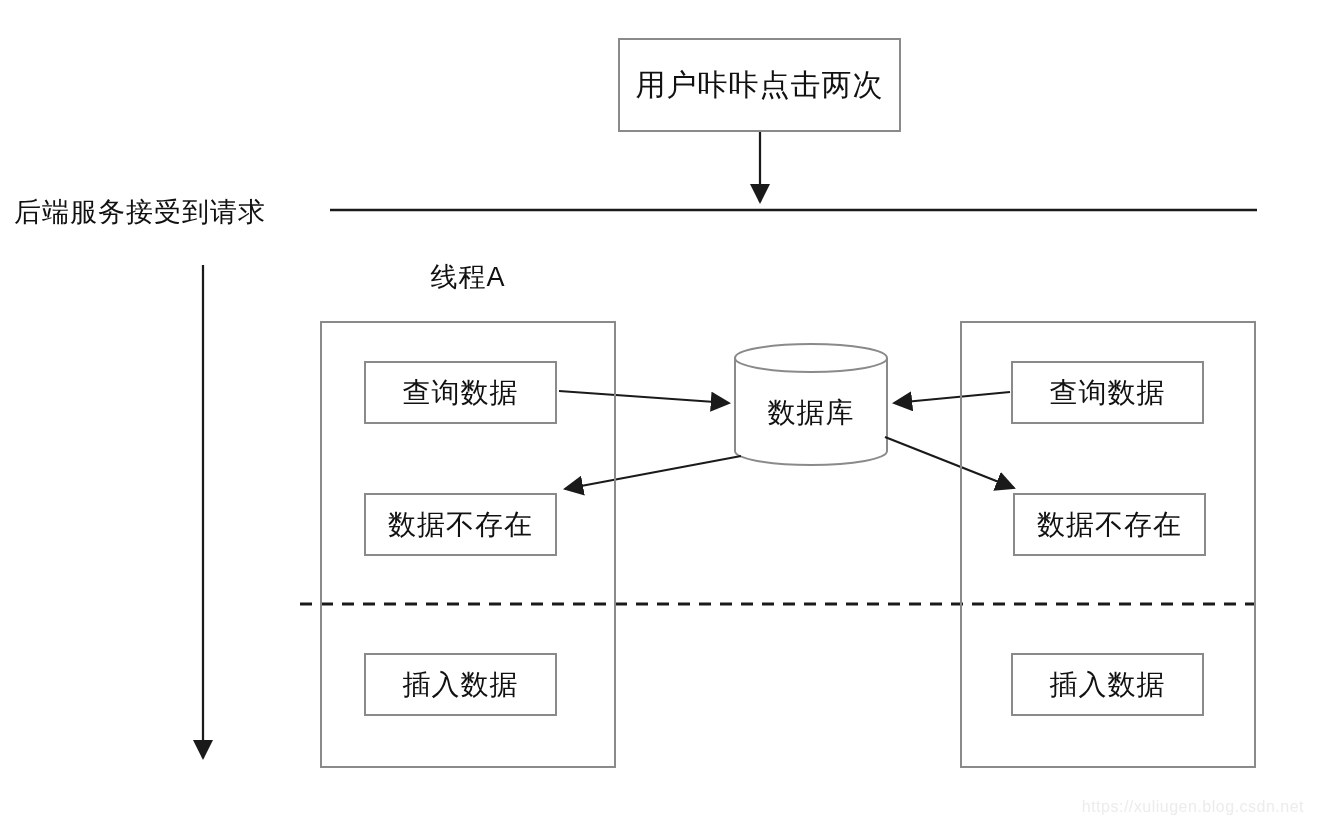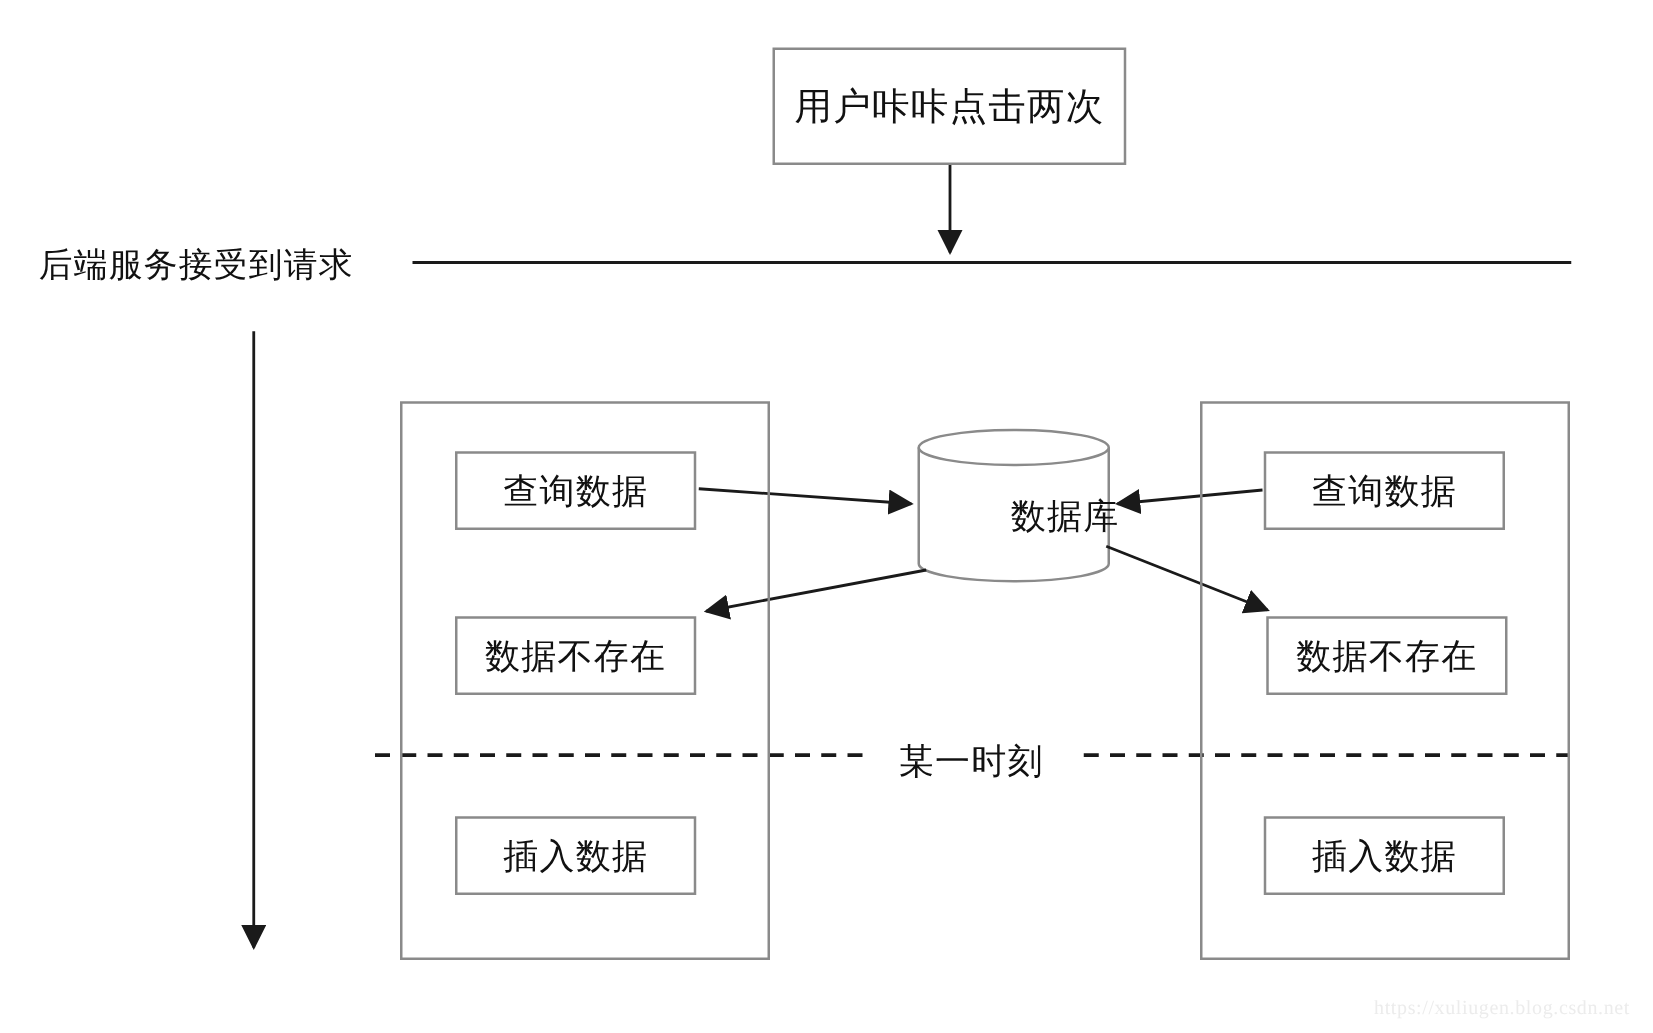--- a/index.html
+++ b/index.html
@@ -1,20 +1,20 @@
 <!DOCTYPE html>
 <html><head>
 <meta charset="utf-8">
 <style>
   html,body{margin:0;padding:0;background:#fff;}
   .stage{
     position:relative;
     width:1322px;height:826px;
     background:#ffffff;
-    font-family:Liberation Serif, serif;
+    font-family:Liberation Sans, sans-serif;
     color:#111;
     overflow:hidden;
   }
   svg.overlay{position:absolute;left:0;top:0;pointer-events:none;}
   .node-box{
     position:absolute;
     border:2px solid #8a8a8a;
     background:#fff;
     display:flex;align-items:center;justify-content:center;
     font-size:28px;
@@ -96,23 +96,24 @@
 
     <line x1="741" y1="456" x2="565" y2="489" stroke="#1a1a1a" stroke-width="2.25" marker-end="url(#arrow)"></line>
 
     <line x1="885" y1="437" x2="1014" y2="488" stroke="#1a1a1a" stroke-width="2.25" marker-end="url(#arrow)"></line>
   </svg>
 
   <div class="node-box" style="left:618px;top:38px;width:283px;height:94px;font-size:30px;">
     <span>用户咔咔点击两次</span>
   </div>
 
-  <div class="plain-label" style="left:31px;top:194px;">后端服务接受到请求</div>
+  <div class="plain-label" style="left:14px;top:194px;">后端服务接受到请求</div>
 
 
+  <div class="thread-title" style="left:320px;top:259px;">线程A</div>
 
   <div class="container-box" style="left:320px;top:321px;width:296px;height:447px;"></div>
 
   <div class="container-box" style="left:960px;top:321px;width:296px;height:447px;"></div>
 
   <div class="node-box" style="left:364px;top:361px;width:193px;height:63px;">
     <span>查询数据</span>
   </div>
   <div class="node-box" style="left:364px;top:493px;width:193px;height:63px;">
     <span>数据不存在</span>
@@ -124,19 +125,18 @@
   <div class="node-box" style="left:1011px;top:361px;width:193px;height:63px;">
     <span>查询数据</span>
   </div>
   <div class="node-box" style="left:1013px;top:493px;width:193px;height:63px;">
     <span>数据不存在</span>
   </div>
   <div class="node-box" style="left:1011px;top:653px;width:193px;height:63px;">
     <span>插入数据</span>
   </div>
 
-  <div class="db-label" style="left:735px;top:394px;padding-left:41px;">数据库</div>
+  <div class="db-label" style="left:735px;top:394px;">数据库</div>
 
-  <div class="line-label" style="left:695px;top:586px;width:164px;">某一时刻</div>
 
   <div class="watermark">https://xuliugen.blog.csdn.net</div>
 
 </div>
 
 </body></html>

